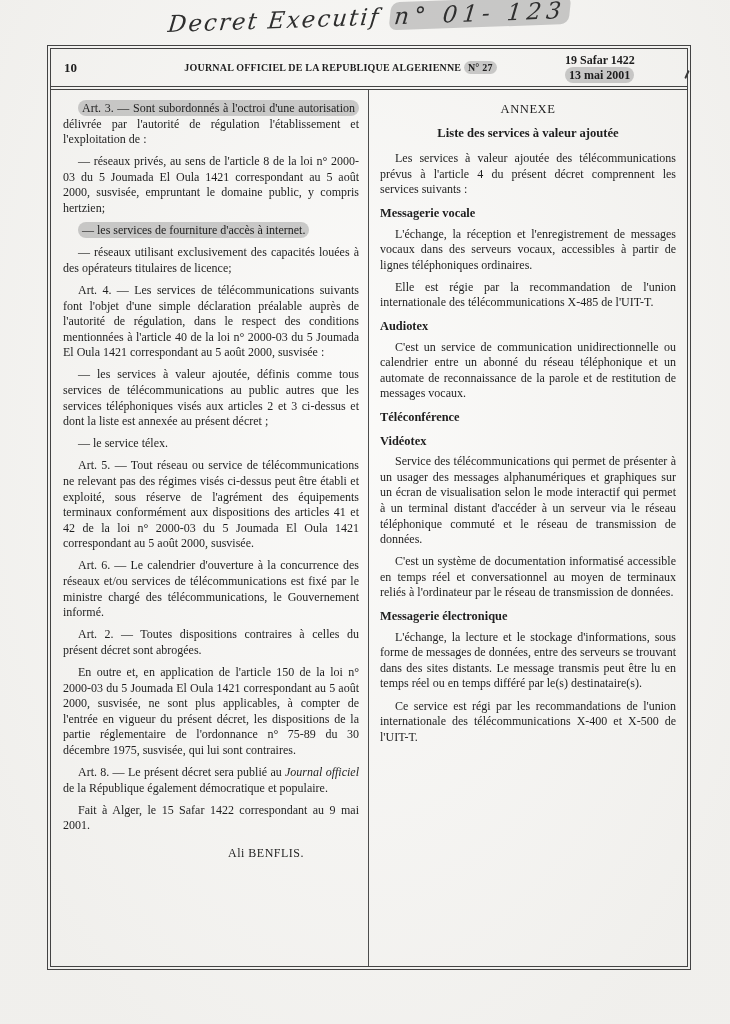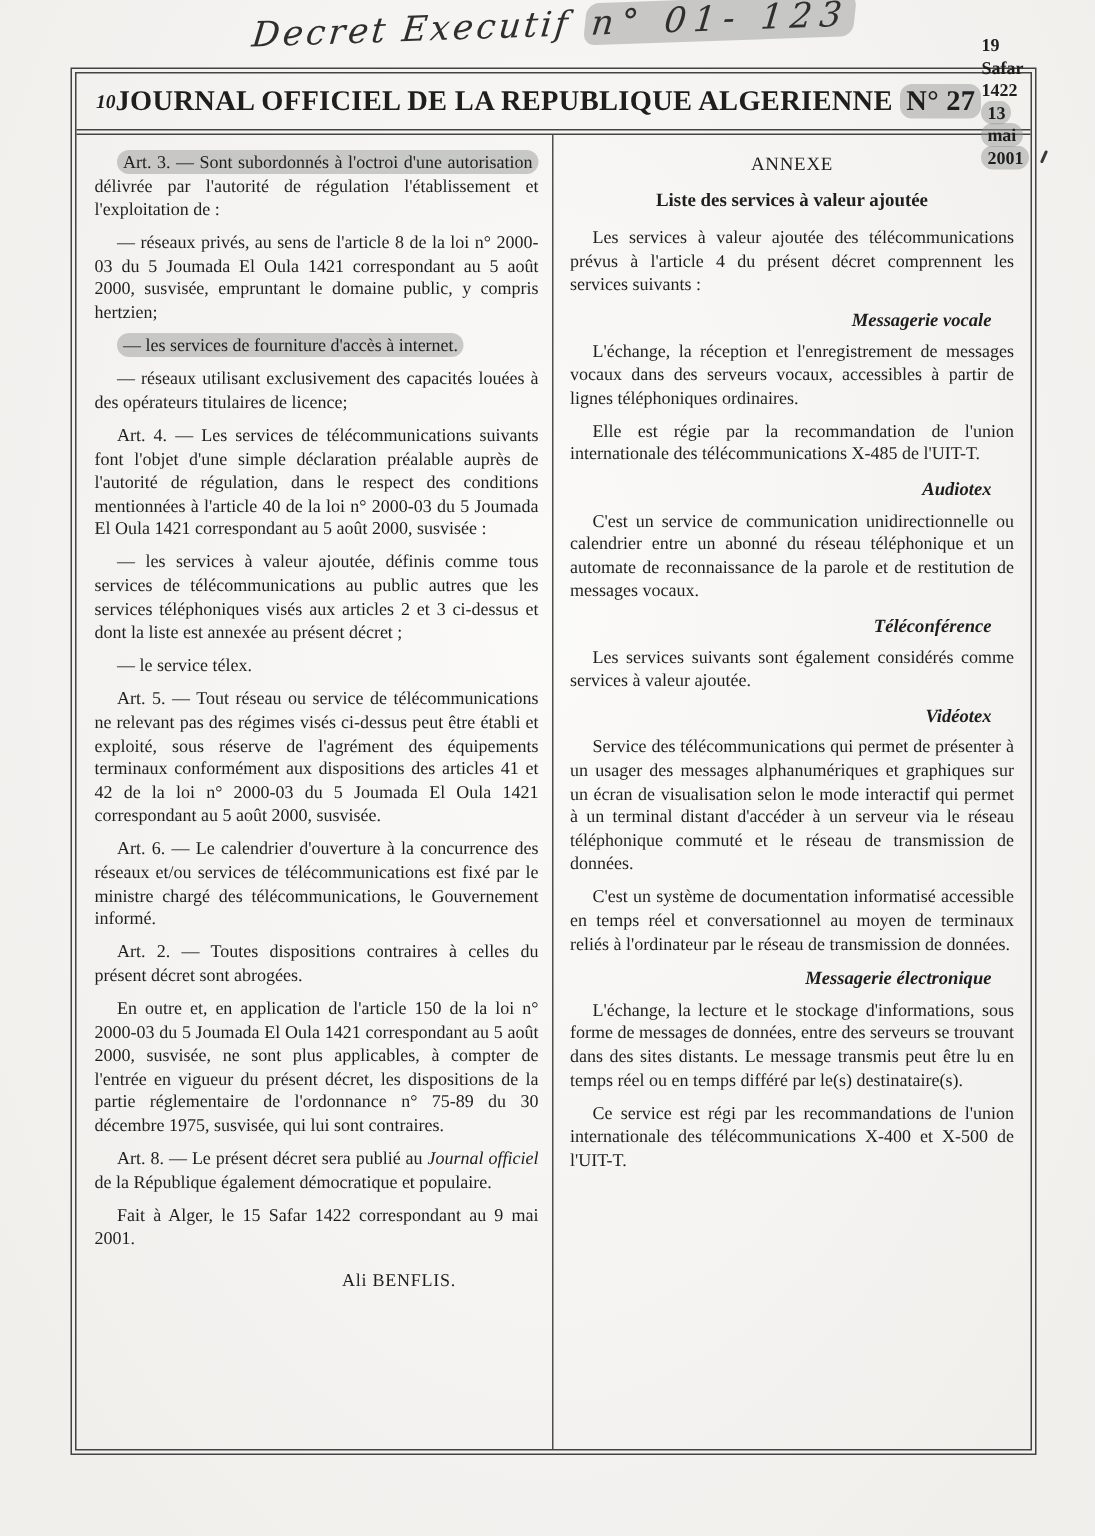--- a/index.html
+++ b/index.html
@@ -53,27 +53,26 @@
     align-items: center;
     height: 41px;
     border-bottom: 4px double #434343;
     box-sizing: border-box;
   }
   .pagenum {
     width: 52px;
     padding-left: 13px;
     font-weight: bold;
     font-size: 13px;
-    font-style: italic;
   }
   .title-wrap {
     flex: 1;
     text-align: center;
     font-weight: bold;
-    font-size: 19px;
+    font-size: 10px;
     letter-spacing: 0.2px;
     white-space: nowrap;
   }
   .dates {
     width: 112px;
     padding-right: 10px;
     text-align: left;
     font-weight: bold;
     font-size: 12px;
     line-height: 15px;
@@ -101,24 +100,23 @@
   .col.left  { padding: 11px 9px 0 12px; }
   .col.right { padding: 10px 11px 0 11px; }
   .divider { width: 1px; background: #4d4d4d; }
   .para { margin: 0 0 6.5px; text-indent: 15px; }
   .center { text-align: center; text-indent: 0; }
   .annexe-title { margin: 2px 0 8px; font-size: 12.6px; letter-spacing: 0.5px; }
   .annexe-subtitle { margin: 0 0 10px; font-weight: bold; font-size: 12.6px; text-align: center; }
   .sec-head {
     font-weight: bold;
     font-size: 12.4px;
-    margin: 8px 15px 5px;
-    text-align: right;
+    margin: 8px 0 5px;
+    text-align: left;
     text-indent: 0;
-    font-style: italic;
   }
   .signature {
     margin: 12px 0 0;
     text-align: right;
     padding-right: 55px;
     text-indent: 0;
     letter-spacing: 0.5px;
   }
   em { font-style: italic; }
 </style>
@@ -173,21 +171,20 @@
         <p class="para">Les services à valeur ajoutée des télécommunications prévus à l'article 4 du présent décret comprennent les services suivants :</p>
 
         <p class="sec-head">Messagerie vocale</p>
         <p class="para">L'échange, la réception et l'enregistrement de messages vocaux dans des serveurs vocaux, accessibles à partir de lignes téléphoniques ordinaires.</p>
         <p class="para">Elle est régie par la recommandation de l'union internationale des télécommunications X-485 de l'UIT-T.</p>
 
         <p class="sec-head">Audiotex</p>
         <p class="para">C'est un service de communication unidirectionnelle ou calendrier entre un abonné du réseau téléphonique et un automate de reconnaissance de la parole et de restitution de messages vocaux.</p>
 
         <p class="sec-head">Téléconférence</p>
-        <p class="para">Les services suivants sont également considérés comme services à valeur ajoutée.</p>
 
         <p class="sec-head">Vidéotex</p>
         <p class="para">Service des télécommunications qui permet de présenter à un usager des messages alphanumériques et graphiques sur un écran de visualisation selon le mode interactif qui permet à un terminal distant d'accéder à un serveur via le réseau téléphonique commuté et le réseau de transmission de données.</p>
 
         <p class="para">C'est un système de documentation informatisé accessible en temps réel et conversationnel au moyen de terminaux reliés à l'ordinateur par le réseau de transmission de données.</p>
 
         <p class="sec-head">Messagerie électronique</p>
         <p class="para">L'échange, la lecture et le stockage d'informations, sous forme de messages de données, entre des serveurs se trouvant dans des sites distants. Le message transmis peut être lu en temps réel ou en temps différé par le(s) destinataire(s).</p>
         <p class="para">Ce service est régi par les recommandations de l'union internationale des télécommunications X-400 et X-500 de l'UIT-T.</p>
       </div>

